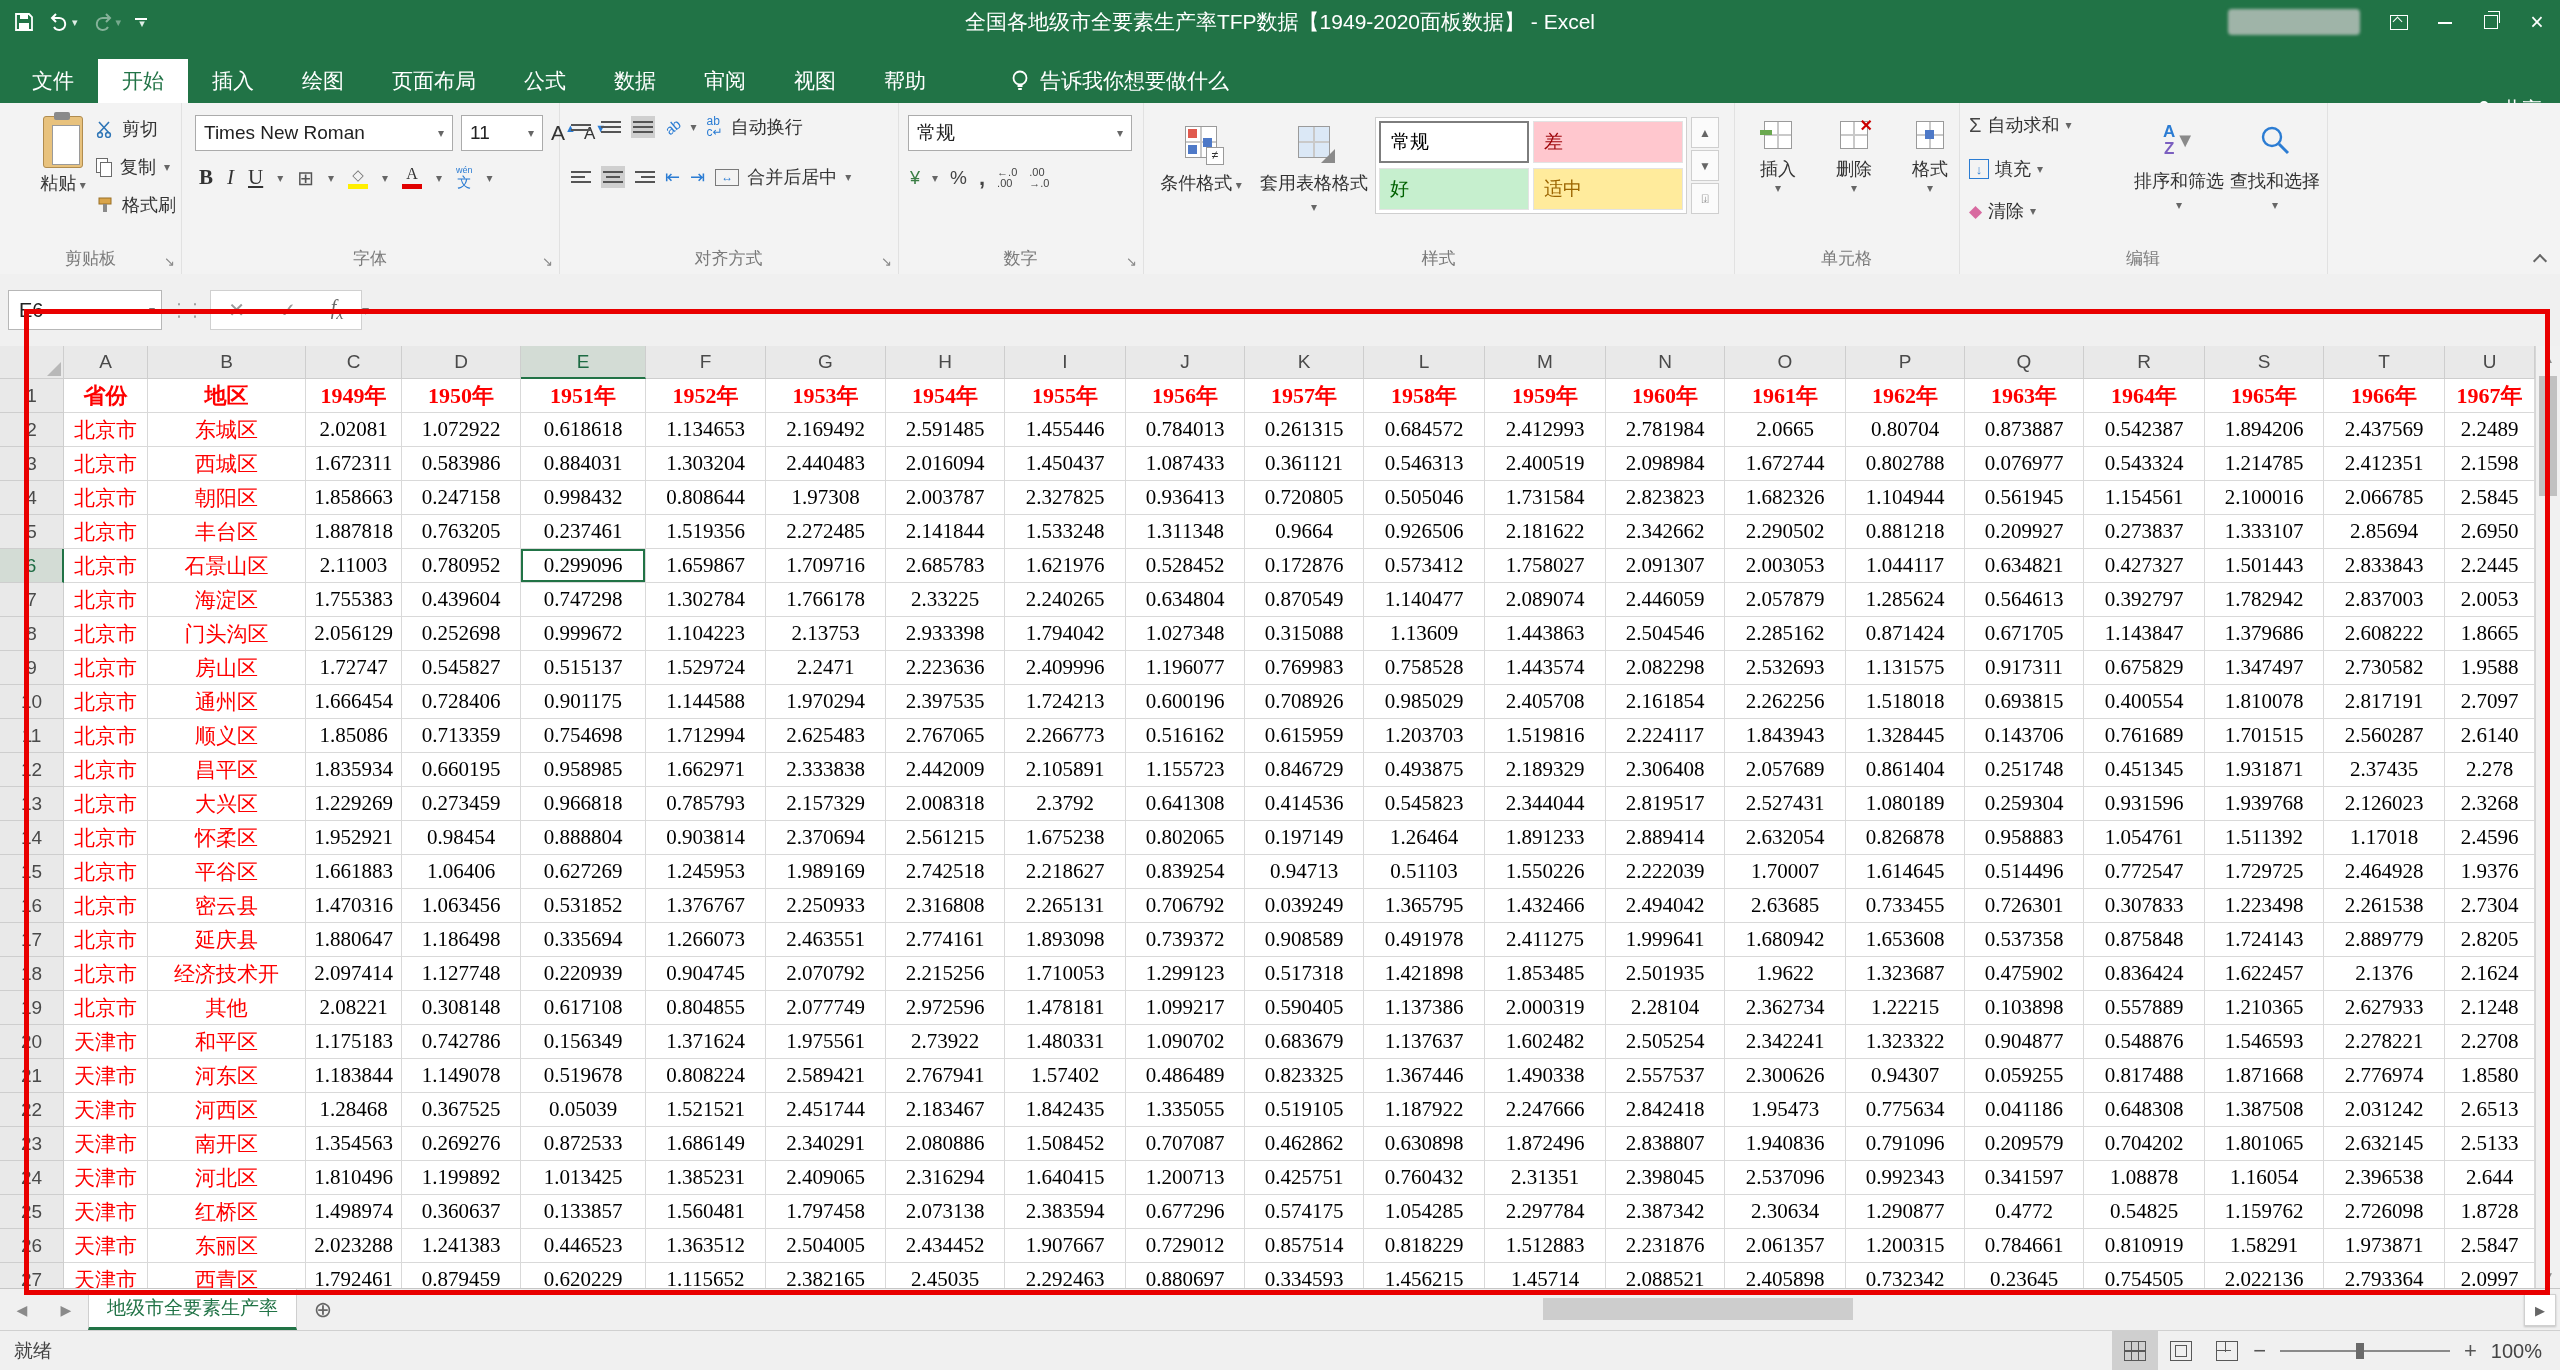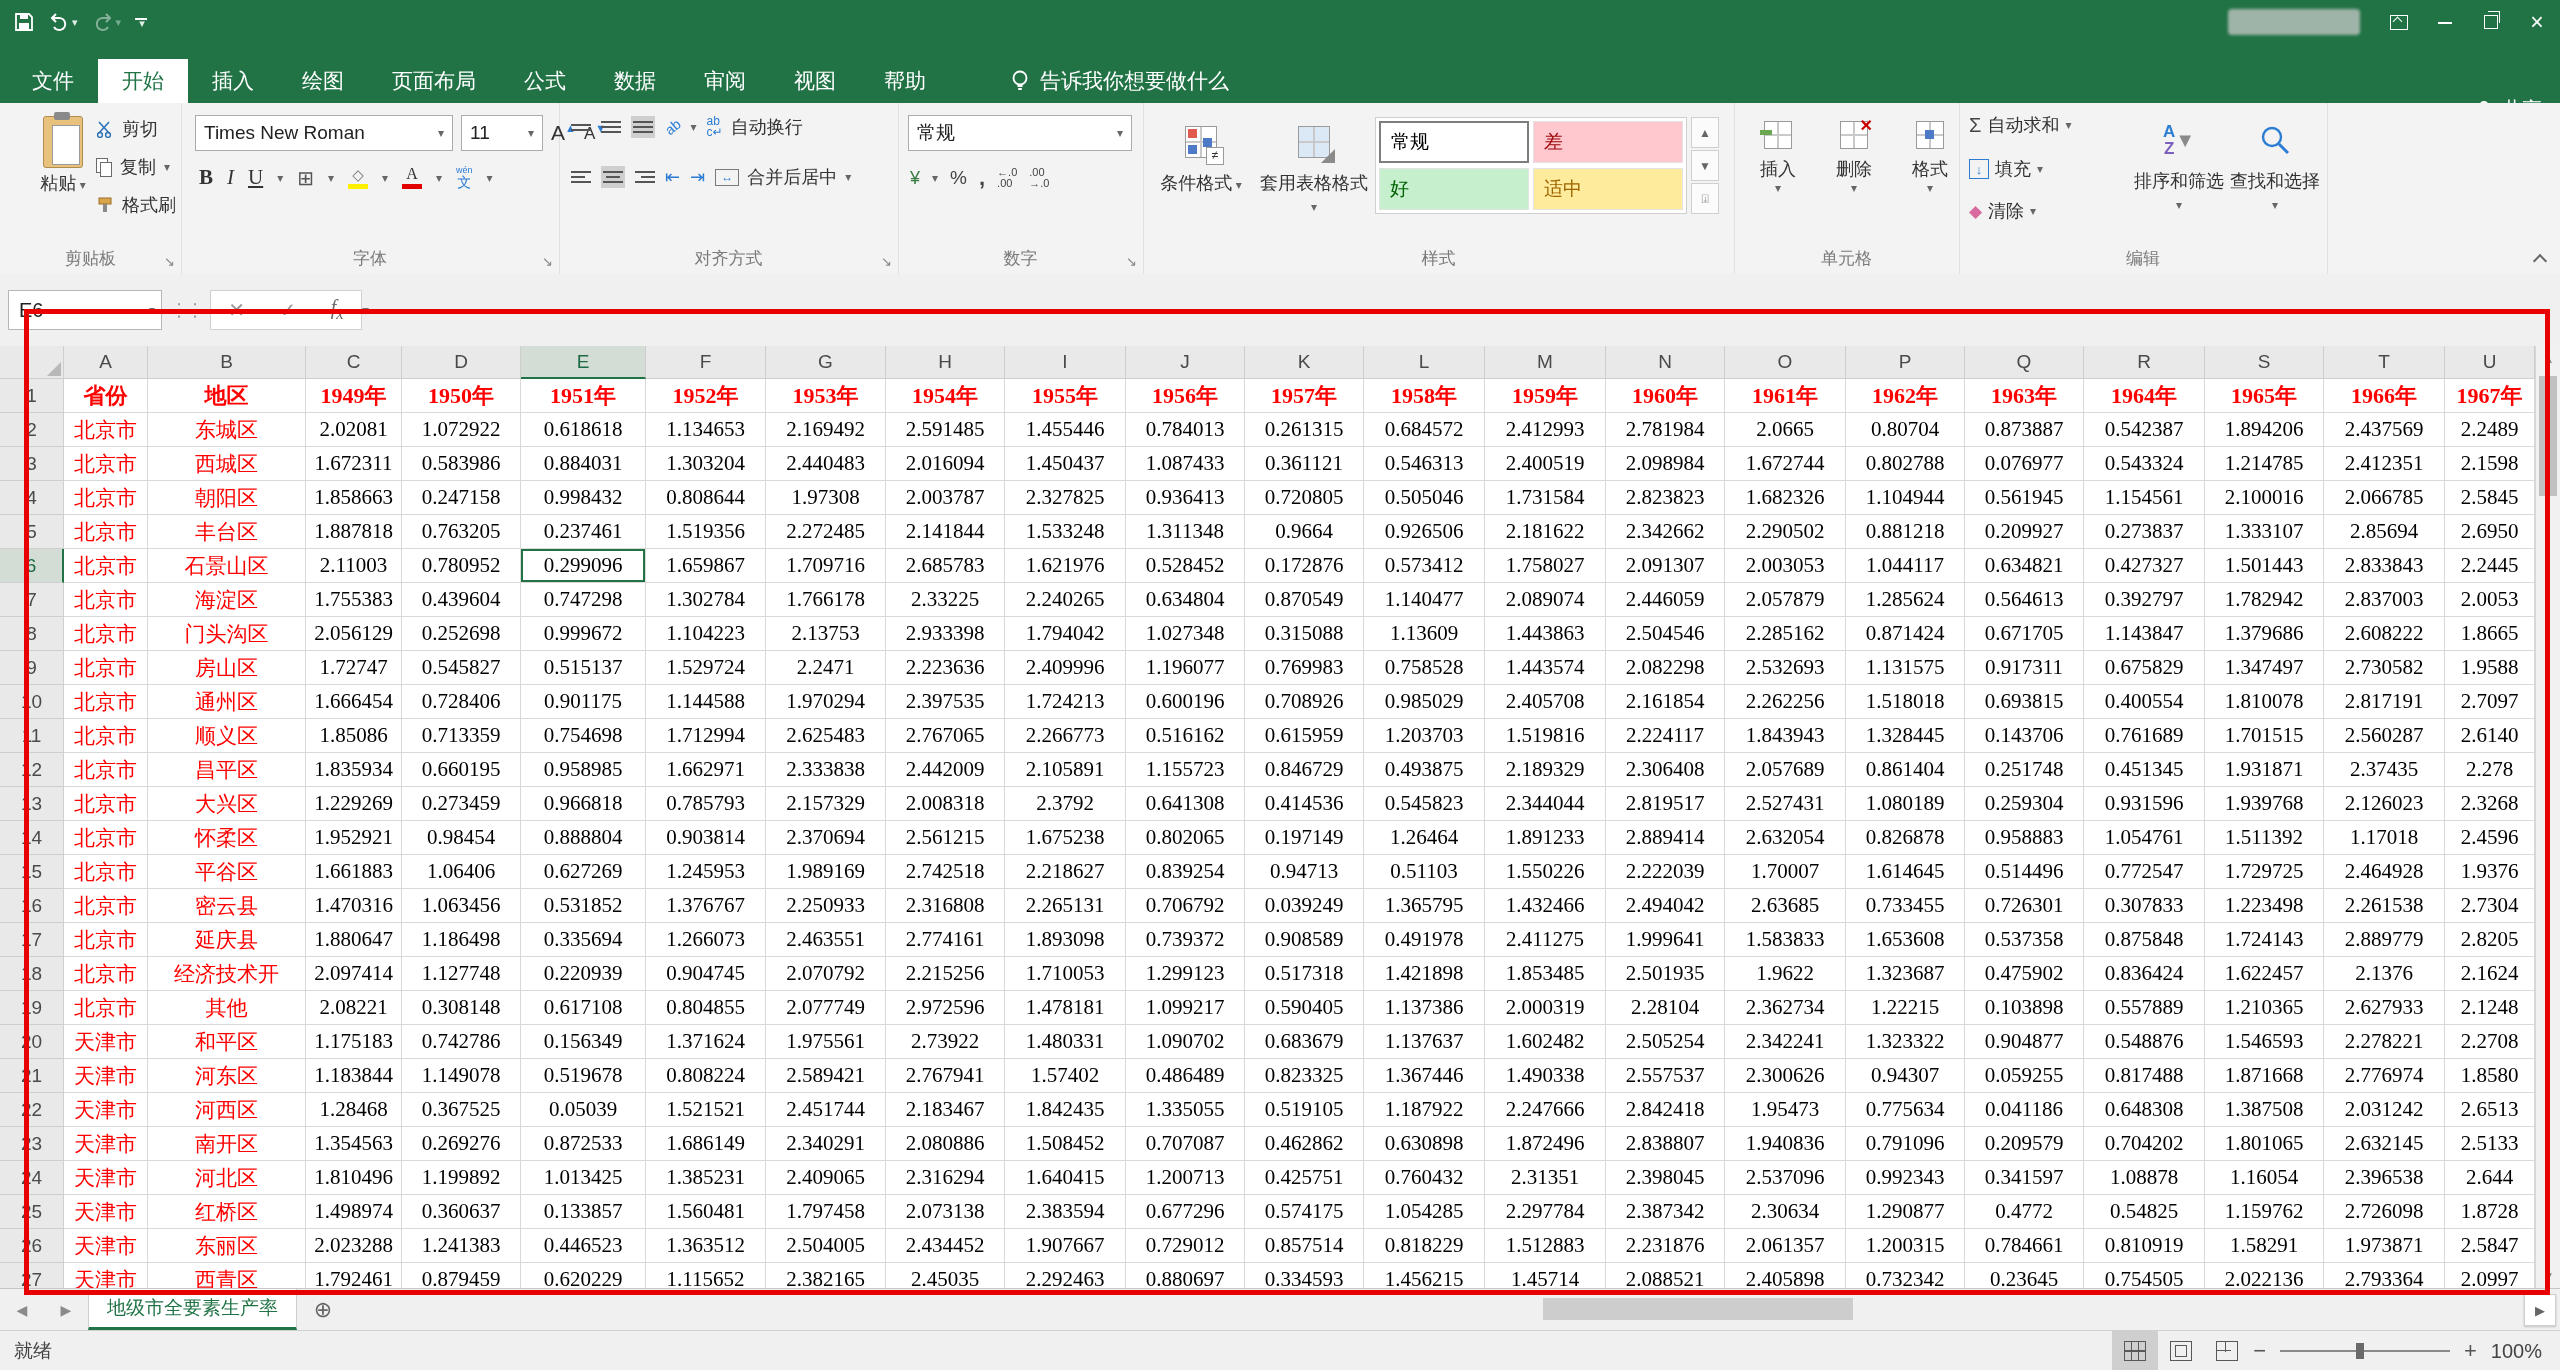--- a/index.html
+++ b/index.html
@@ -153,20 +153,21 @@
           <path d="M18 6 h-7 a6 6 0 1 0 5 9" fill="none" stroke="#fff" stroke-width="2"></path>
           <path d="M14 2 L18 6 L14 10" fill="none" stroke="#fff" stroke-width="2"></path>
         </svg>
       <span class="mini-dd">▾</span>
     </span>
     <span class="qbtn" style="flex-direction:column;line-height:.6;">
       <span style="width:12px;border-top:2px solid #fff;"></span>
       <span class="mini-dd">▾</span>
     </span>
   </div>
+  <div id="title-text">全国各地级市全要素生产率TFP数据【1949-2020面板数据】 -  Excel</div>
   <div class="winctl">
     <span class="blurname"></span>
     <span class="wbtn">
         <span class="ico-ribbonopt"></span>
       </span>
     <span class="wbtn">
         <span class="ico-min"></span>
       </span>
     <span class="wbtn">
         <span class="ico-restore"></span>
@@ -880,21 +881,21 @@
       <div class="gc num" style="width: 125px;">0.335694</div>
       <div class="gc num" style="width: 120px;">1.266073</div>
       <div class="gc num" style="width: 120px;">2.463551</div>
       <div class="gc num" style="width: 119px;">2.774161</div>
       <div class="gc num" style="width: 121px;">1.893098</div>
       <div class="gc num" style="width: 119px;">0.739372</div>
       <div class="gc num" style="width: 119px;">0.908589</div>
       <div class="gc num" style="width: 121px;">0.491978</div>
       <div class="gc num" style="width: 121px;">2.411275</div>
       <div class="gc num" style="width: 119px;">1.999641</div>
-      <div class="gc num" style="width: 121px;">1.583833</div>
+      <div class="gc num" style="width: 121px;">1.680942</div>
       <div class="gc num" style="width: 119px;">1.653608</div>
       <div class="gc num" style="width: 119px;">0.537358</div>
       <div class="gc num" style="width: 121px;">0.875848</div>
       <div class="gc num" style="width: 119px;">1.724143</div>
       <div class="gc num" style="width: 121px;">2.889779</div>
       <div class="gc num" style="width: 90px;">2.8205</div>
     </div>
     <div class="grow">
       <div class="gc gut" style="width: 64px;">18</div>
       <div class="gc redtxt" style="width: 84px;">北京市</div>

